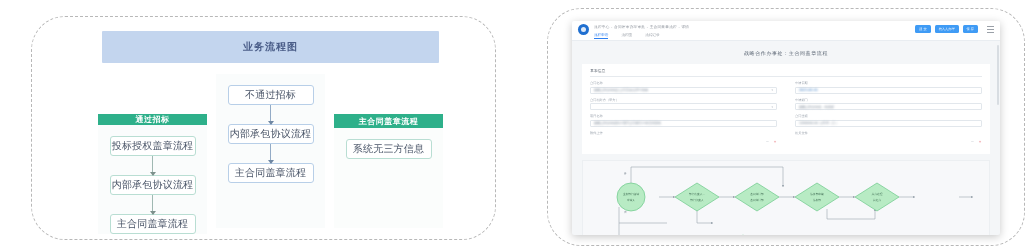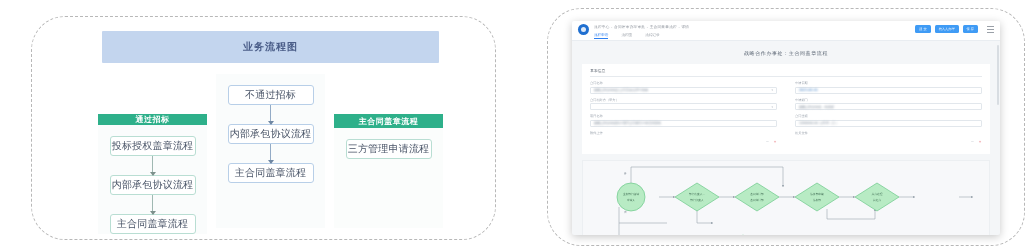--- a/index.html
+++ b/index.html
@@ -208,21 +208,21 @@
           </div>
         </div>
       </div>
 
       <div class="col">
         <div class="col-head green">
           <span>主合同盖章流程</span>
         </div>
         <div class="col-body plainbg">
           <div class="node g">
-            <span>三方管理申请流程</span>
+            <span>系统无三方信息</span>
           </div>
         </div>
       </div>
 
     </div>
   </div>
 
   <div class="right-card">
     <div class="browser">
 

